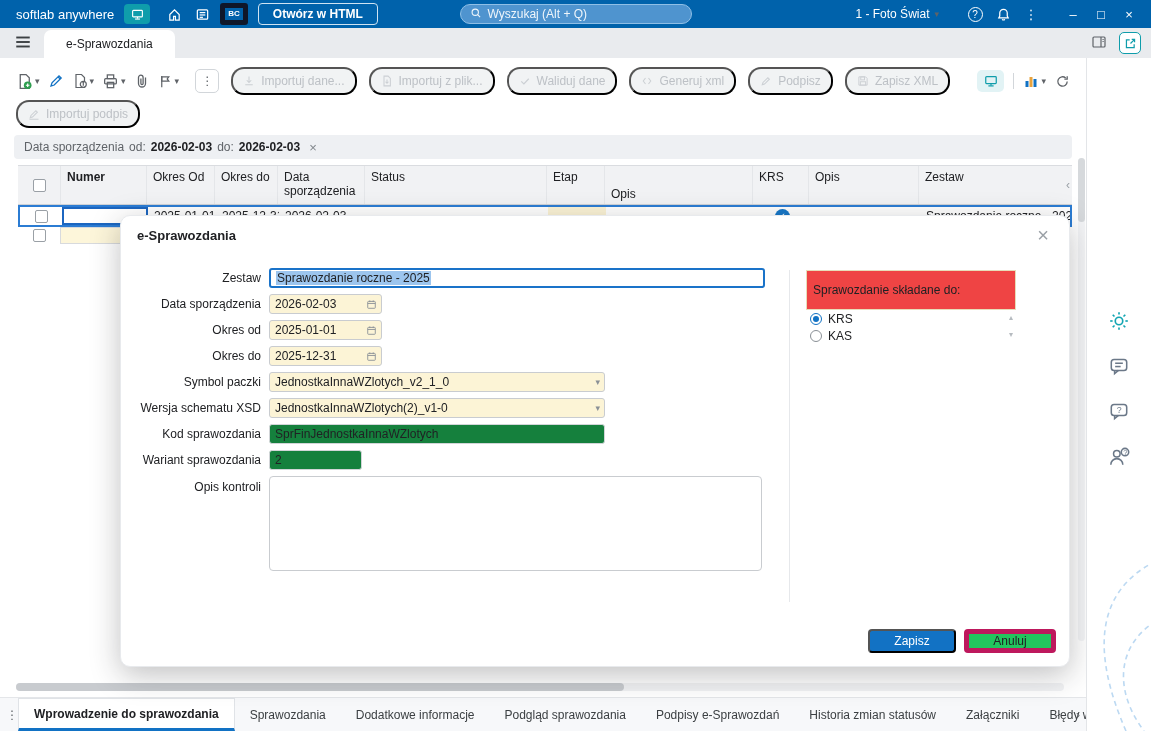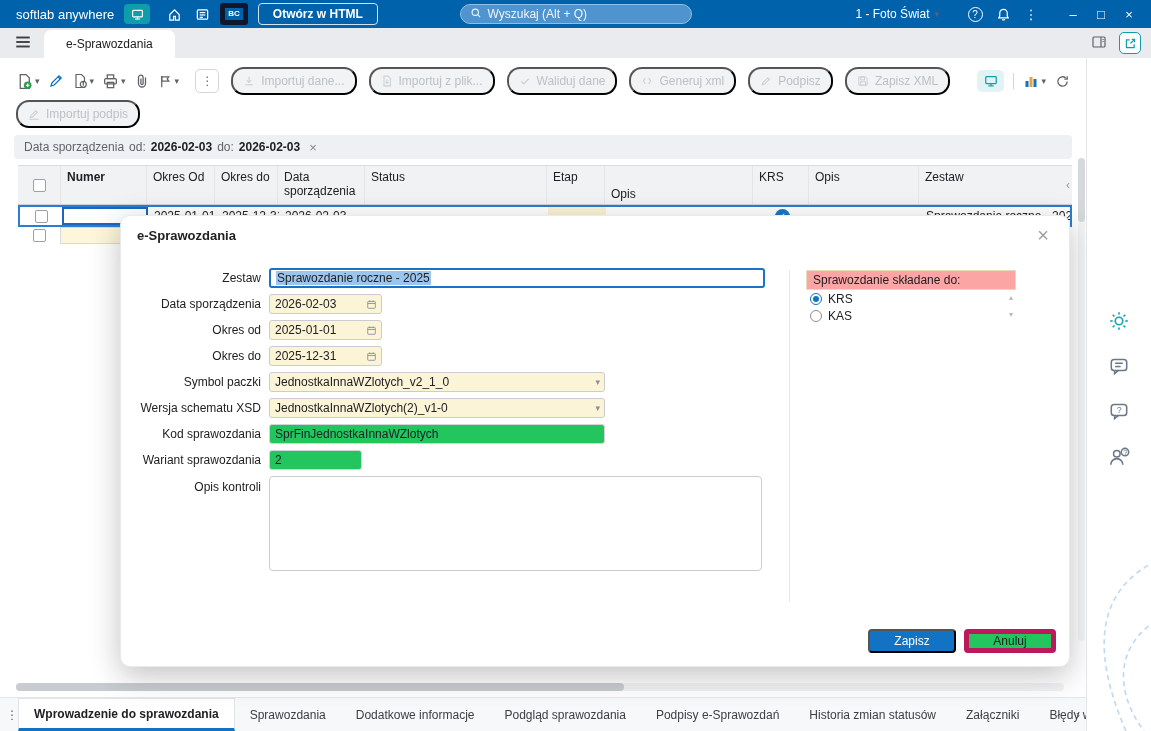--- a/index.html
+++ b/index.html
@@ -92,32 +92,32 @@
   .modal-title { position:absolute; left:16px; top:12px; font-size:13px; font-weight:bold; }
   .modal-close { position:absolute; right:14px; top:6px; font-size:20px; color:#9aa0a6; padding:2px 6px; }
   .mform { position:absolute; left:0; top:52px; width:670px; }
   .frow { display:flex; align-items:center; margin-bottom:6px; height:20px; }
   .frow.tall { align-items:flex-start; height:auto; }
   .flabel { width:148px; text-align:right; padding-right:8px; color:#202124; flex:0 0 auto; }
   .fbox { height:20px; border:1px solid #c9ccd0; border-radius:3px; display:flex;
     align-items:center; padding:0 4px 0 5px; background:#fff; }
   .fbox.focus { border:2px solid #1a73c9; width:496px; }
   .fbox.yellow { background:#fcf4d6; }
-  .fbox.gray { background:#22c55e; border-color:#d2d5d8; }
+  .fbox.gray { background:#15803d; border-color:#d2d5d8; }
   .fbox.date { width:113px; justify-content:space-between; }
   .fbox.select { width:336px; justify-content:space-between; }
   .fbox.w336 { width:336px; }
   .fbox.w93 { width:93px; }
   .sel-text { background:#9cc5ee; padding:0 1px; }
   .cal-ic, .dd-ic { color:#8a9096; display:flex; align-items:center; }
   .dd-ic { font-size:9px; }
   .ftextarea { width:493px; height:95px; border:1px solid #c9ccd0; border-radius:4px; background:#fff; }
   .vdivider { position:absolute; left:668px; top:54px; width:1px; height:332px; background:#e6e8eb; }
   .rpanel { position:absolute; left:685px; top:54px; width:210px; }
-  .rp-head { background:#fca5a5; border:1px solid #e7ddb9; padding:2px 6px; font-size:12px; }
+  .rp-head { background:#ef4444; border:1px solid #e7ddb9; padding:12px 6px; font-size:12px; }
   .rp-row { display:flex; align-items:center; gap:6px; padding:2px 4px 1px; position:relative; }
   .radio { width:12px; height:12px; border-radius:50%; border:1px solid #8a9096; background:#fff; flex:0 0 auto; }
   .radio.sel { border-color:#1272c4; position:relative; }
   .radio.sel::after { content:''; position:absolute; inset:2px; border-radius:50%; background:#1272c4; }
   .rp-arrow { position:absolute; right:3px; top:4px; color:#b6bbc0; font-size:8px; line-height:1; }
   .mbtns { position:absolute; right:13px; bottom:13px; display:flex; gap:8px; }
   .btn { height:24px; border-radius:4px; display:flex; align-items:center; justify-content:center; font-size:12px; }
   .btn.primary { width:88px; background:#1272c4; color:#fff; }
   .btn.sec { width:92px; background:#22c55e; color:#202124; border:5px solid #be185d; }
 

